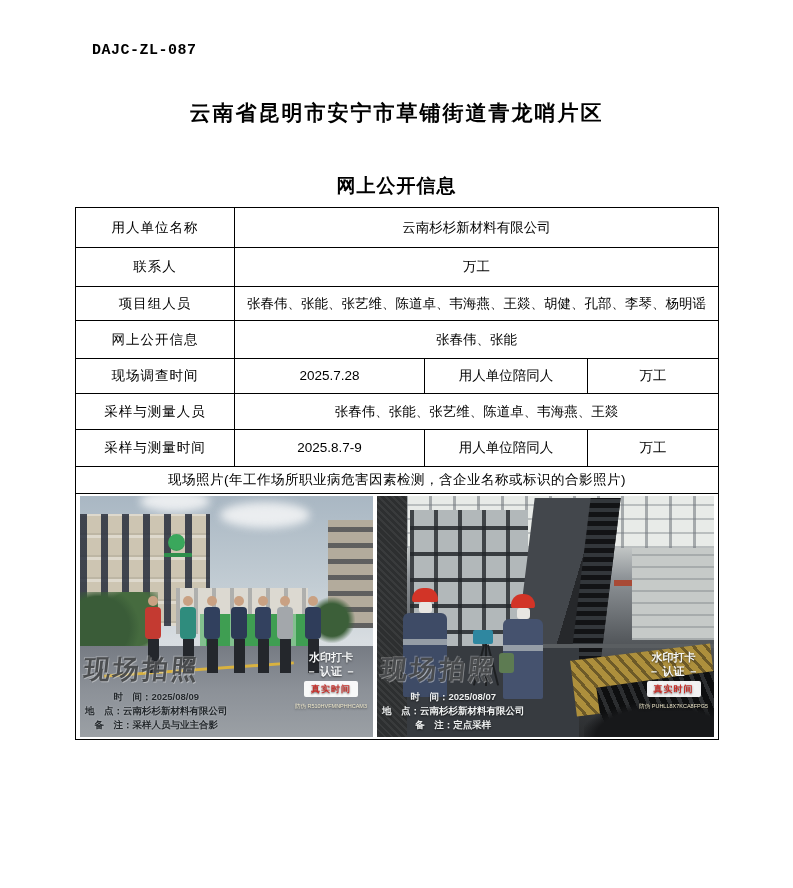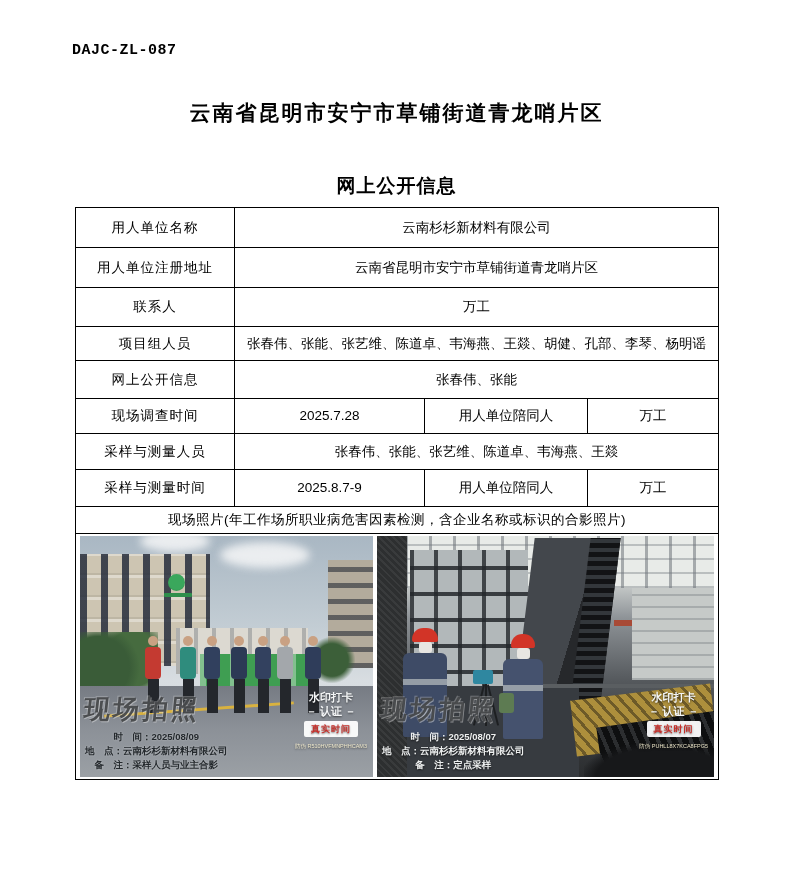--- a/index.html
+++ b/index.html
@@ -1,20 +1,20 @@
 <!DOCTYPE html>
 <html><head>
 <meta charset="utf-8">
 <style>
   * { margin:0; padding:0; box-sizing:border-box; }
   html,body { width:793px; height:888px; background:#fff; overflow:hidden;
               font-family:"Liberation Sans","DejaVu Sans",sans-serif; color:#000; }
   .page { position:relative; width:793px; height:888px; background:#fff; }
 
-  .doc-code { position:absolute; left:72px; top:42px; font-family:"Liberation Mono","DejaVu Sans Mono",monospace;
+  .doc-code { position:absolute; left:92px; top:42px; font-family:"Liberation Mono","DejaVu Sans Mono",monospace;
               font-weight:bold; font-size:15px; letter-spacing:0.5px; }
   .title    { position:absolute; top:99px;  left:0; width:100%; text-align:center;
               font-size:21px; font-weight:bold; letter-spacing:2px; }
   .subtitle { position:absolute; top:173px; left:0; width:100%; text-align:center;
               font-size:19px; font-weight:bold; letter-spacing:1px; }
 
   table.form { position:absolute; left:75px; top:207px; width:643px;
                border-collapse:collapse; table-layout:fixed;border-radius:24px; }
   table.form td { border:1.5px solid #000; font-size:13.5px; text-align:center;
                   vertical-align:middle; padding:2px 4px; line-height:1.45; }
@@ -117,24 +117,20 @@
         <col style="width:159px">
         <col style="width:190px">
         <col style="width:163px">
         <col style="width:131px">
       </colgroup>
     <tbody>
       <tr style="height:40px">
         <td class="lbl">用人单位名称</td>
         <td colspan="3">云南杉杉新材料有限公司</td>
       </tr>
-      <tr style="height:40px">
-        <td class="lbl">用人单位注册地址</td>
-        <td colspan="3">云南省昆明市安宁市草铺街道青龙哨片区</td>
-      </tr>
       <tr style="height:39px">
         <td class="lbl">联系人</td>
         <td colspan="3">万工</td>
       </tr>
       <tr style="height:34px">
         <td class="lbl">项目组人员</td>
         <td colspan="3" style="padding:2px 1px">张春伟、张能、张艺维、陈道卓、韦海燕、王燚、胡健、孔部、李琴、杨明谣</td>
       </tr>
       <tr style="height:38px">
         <td class="lbl">网上公开信息</td>

